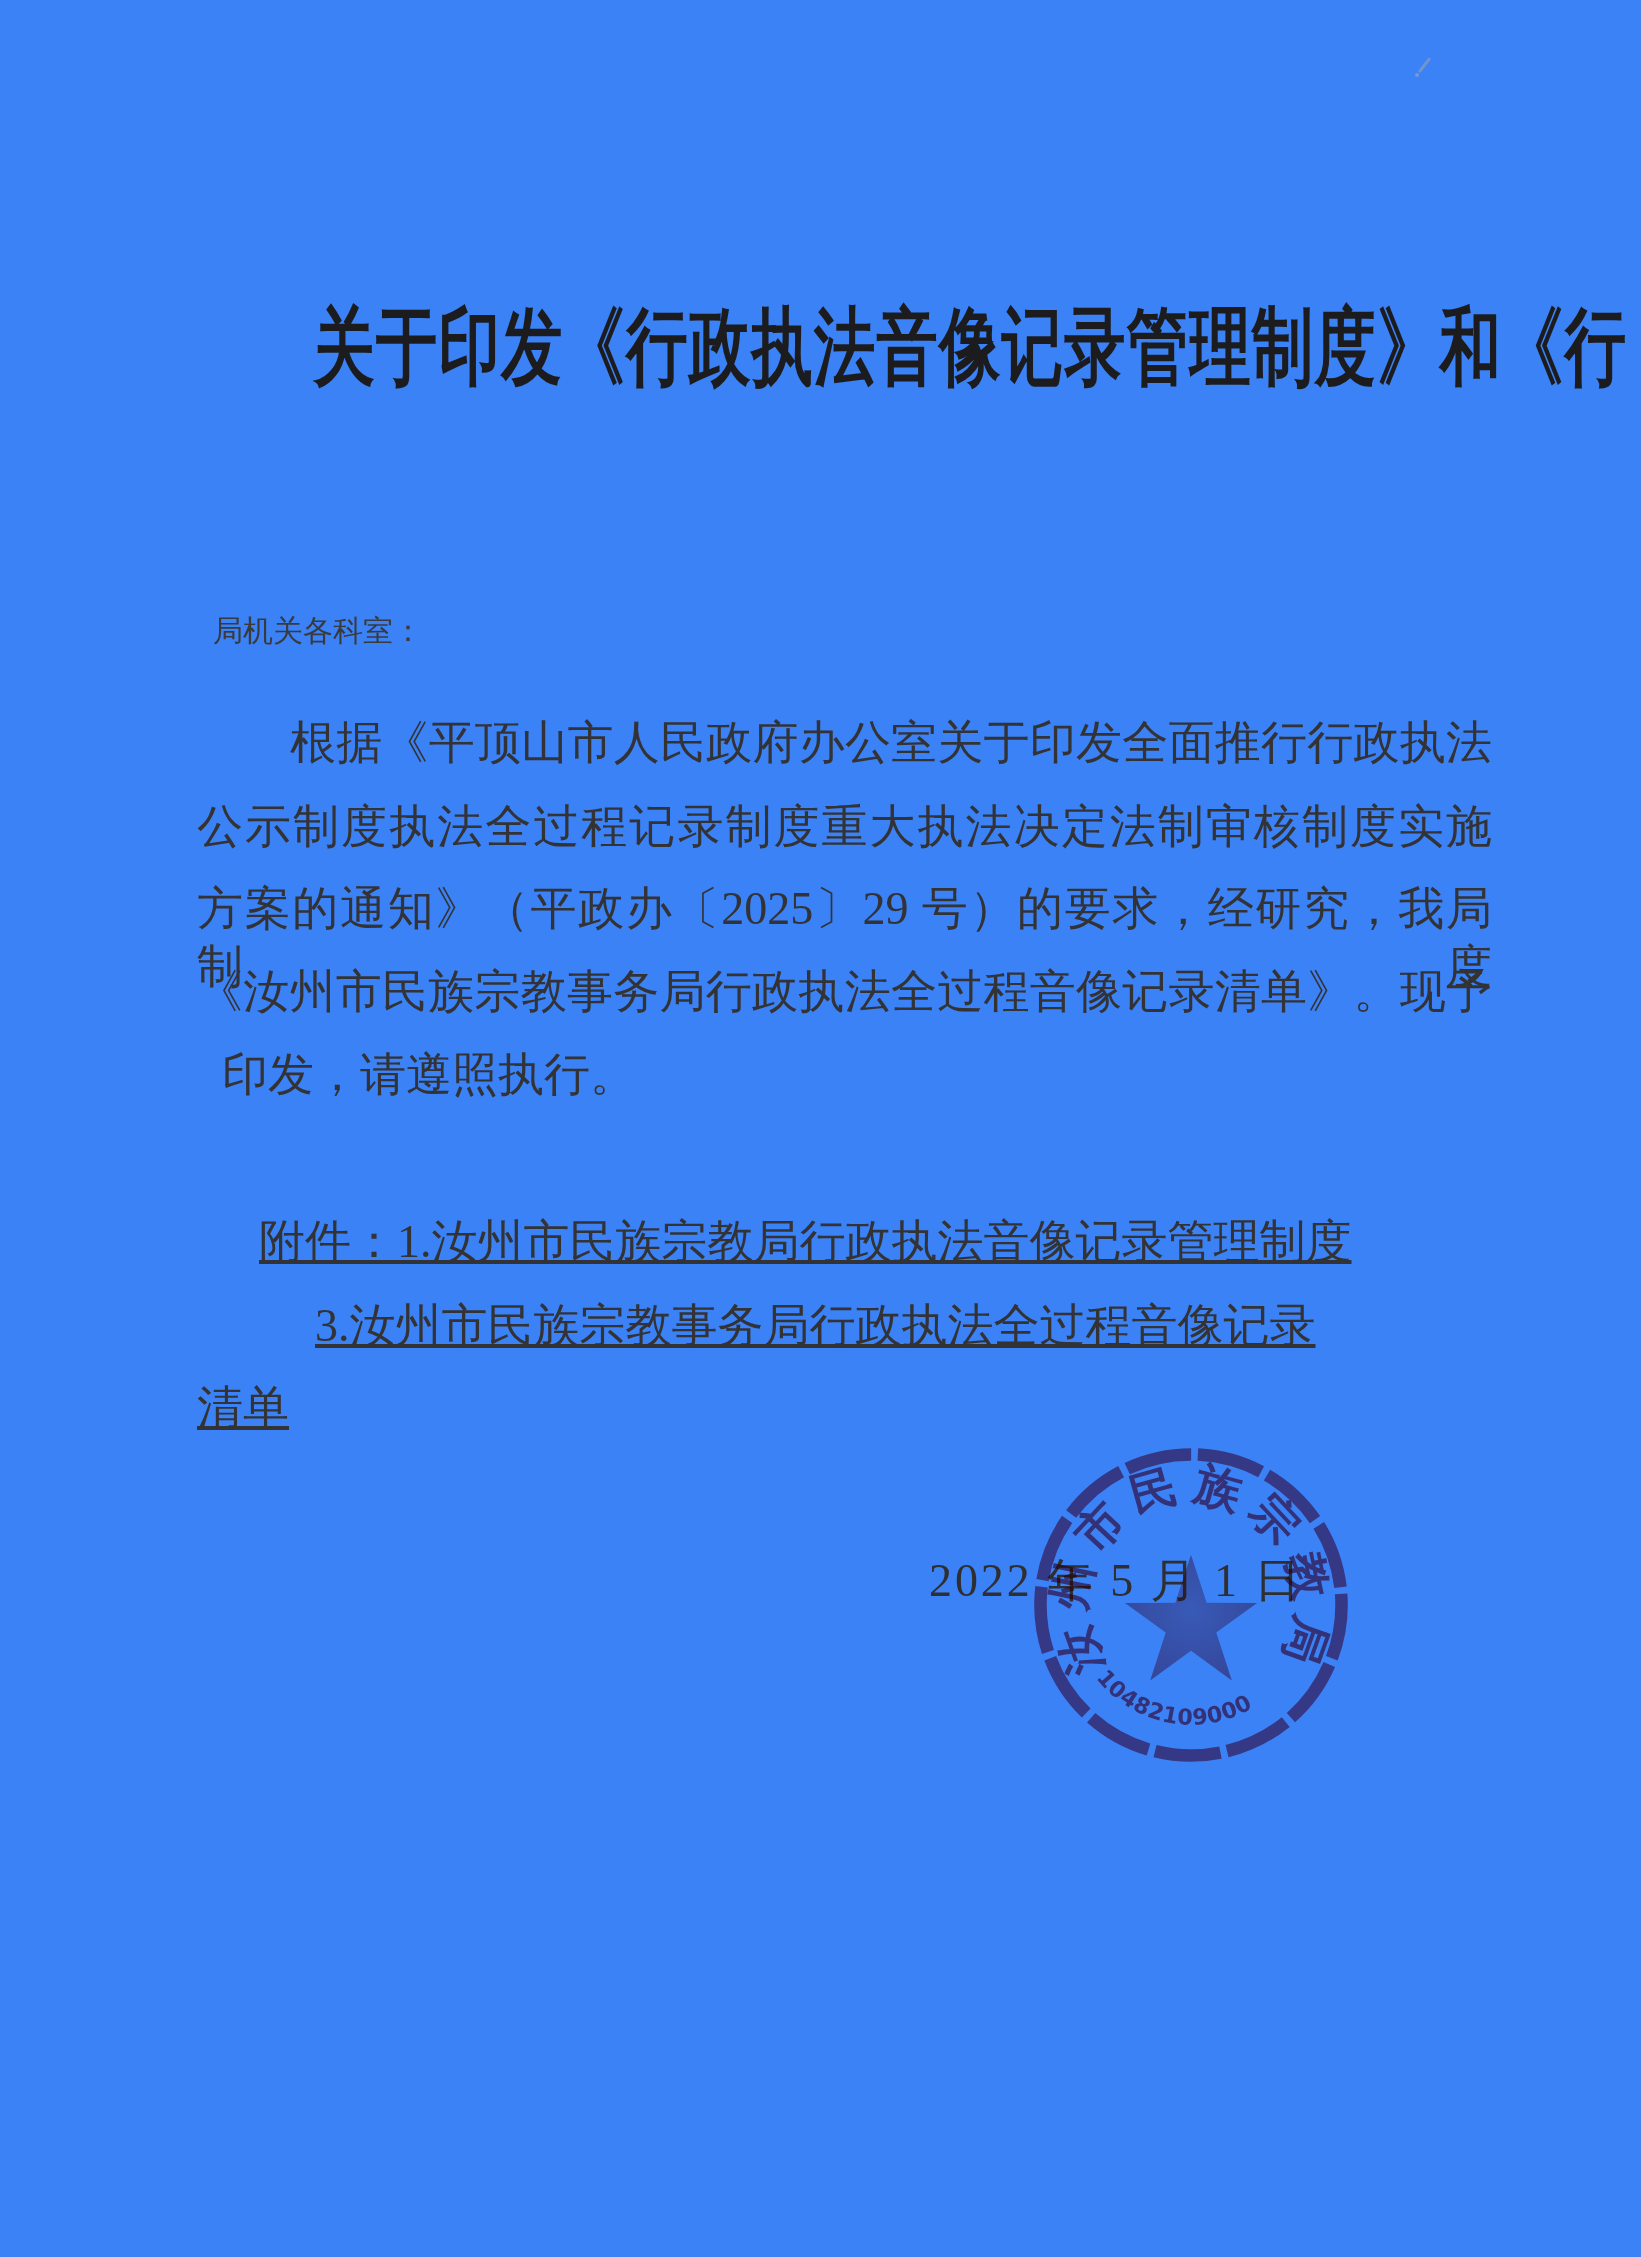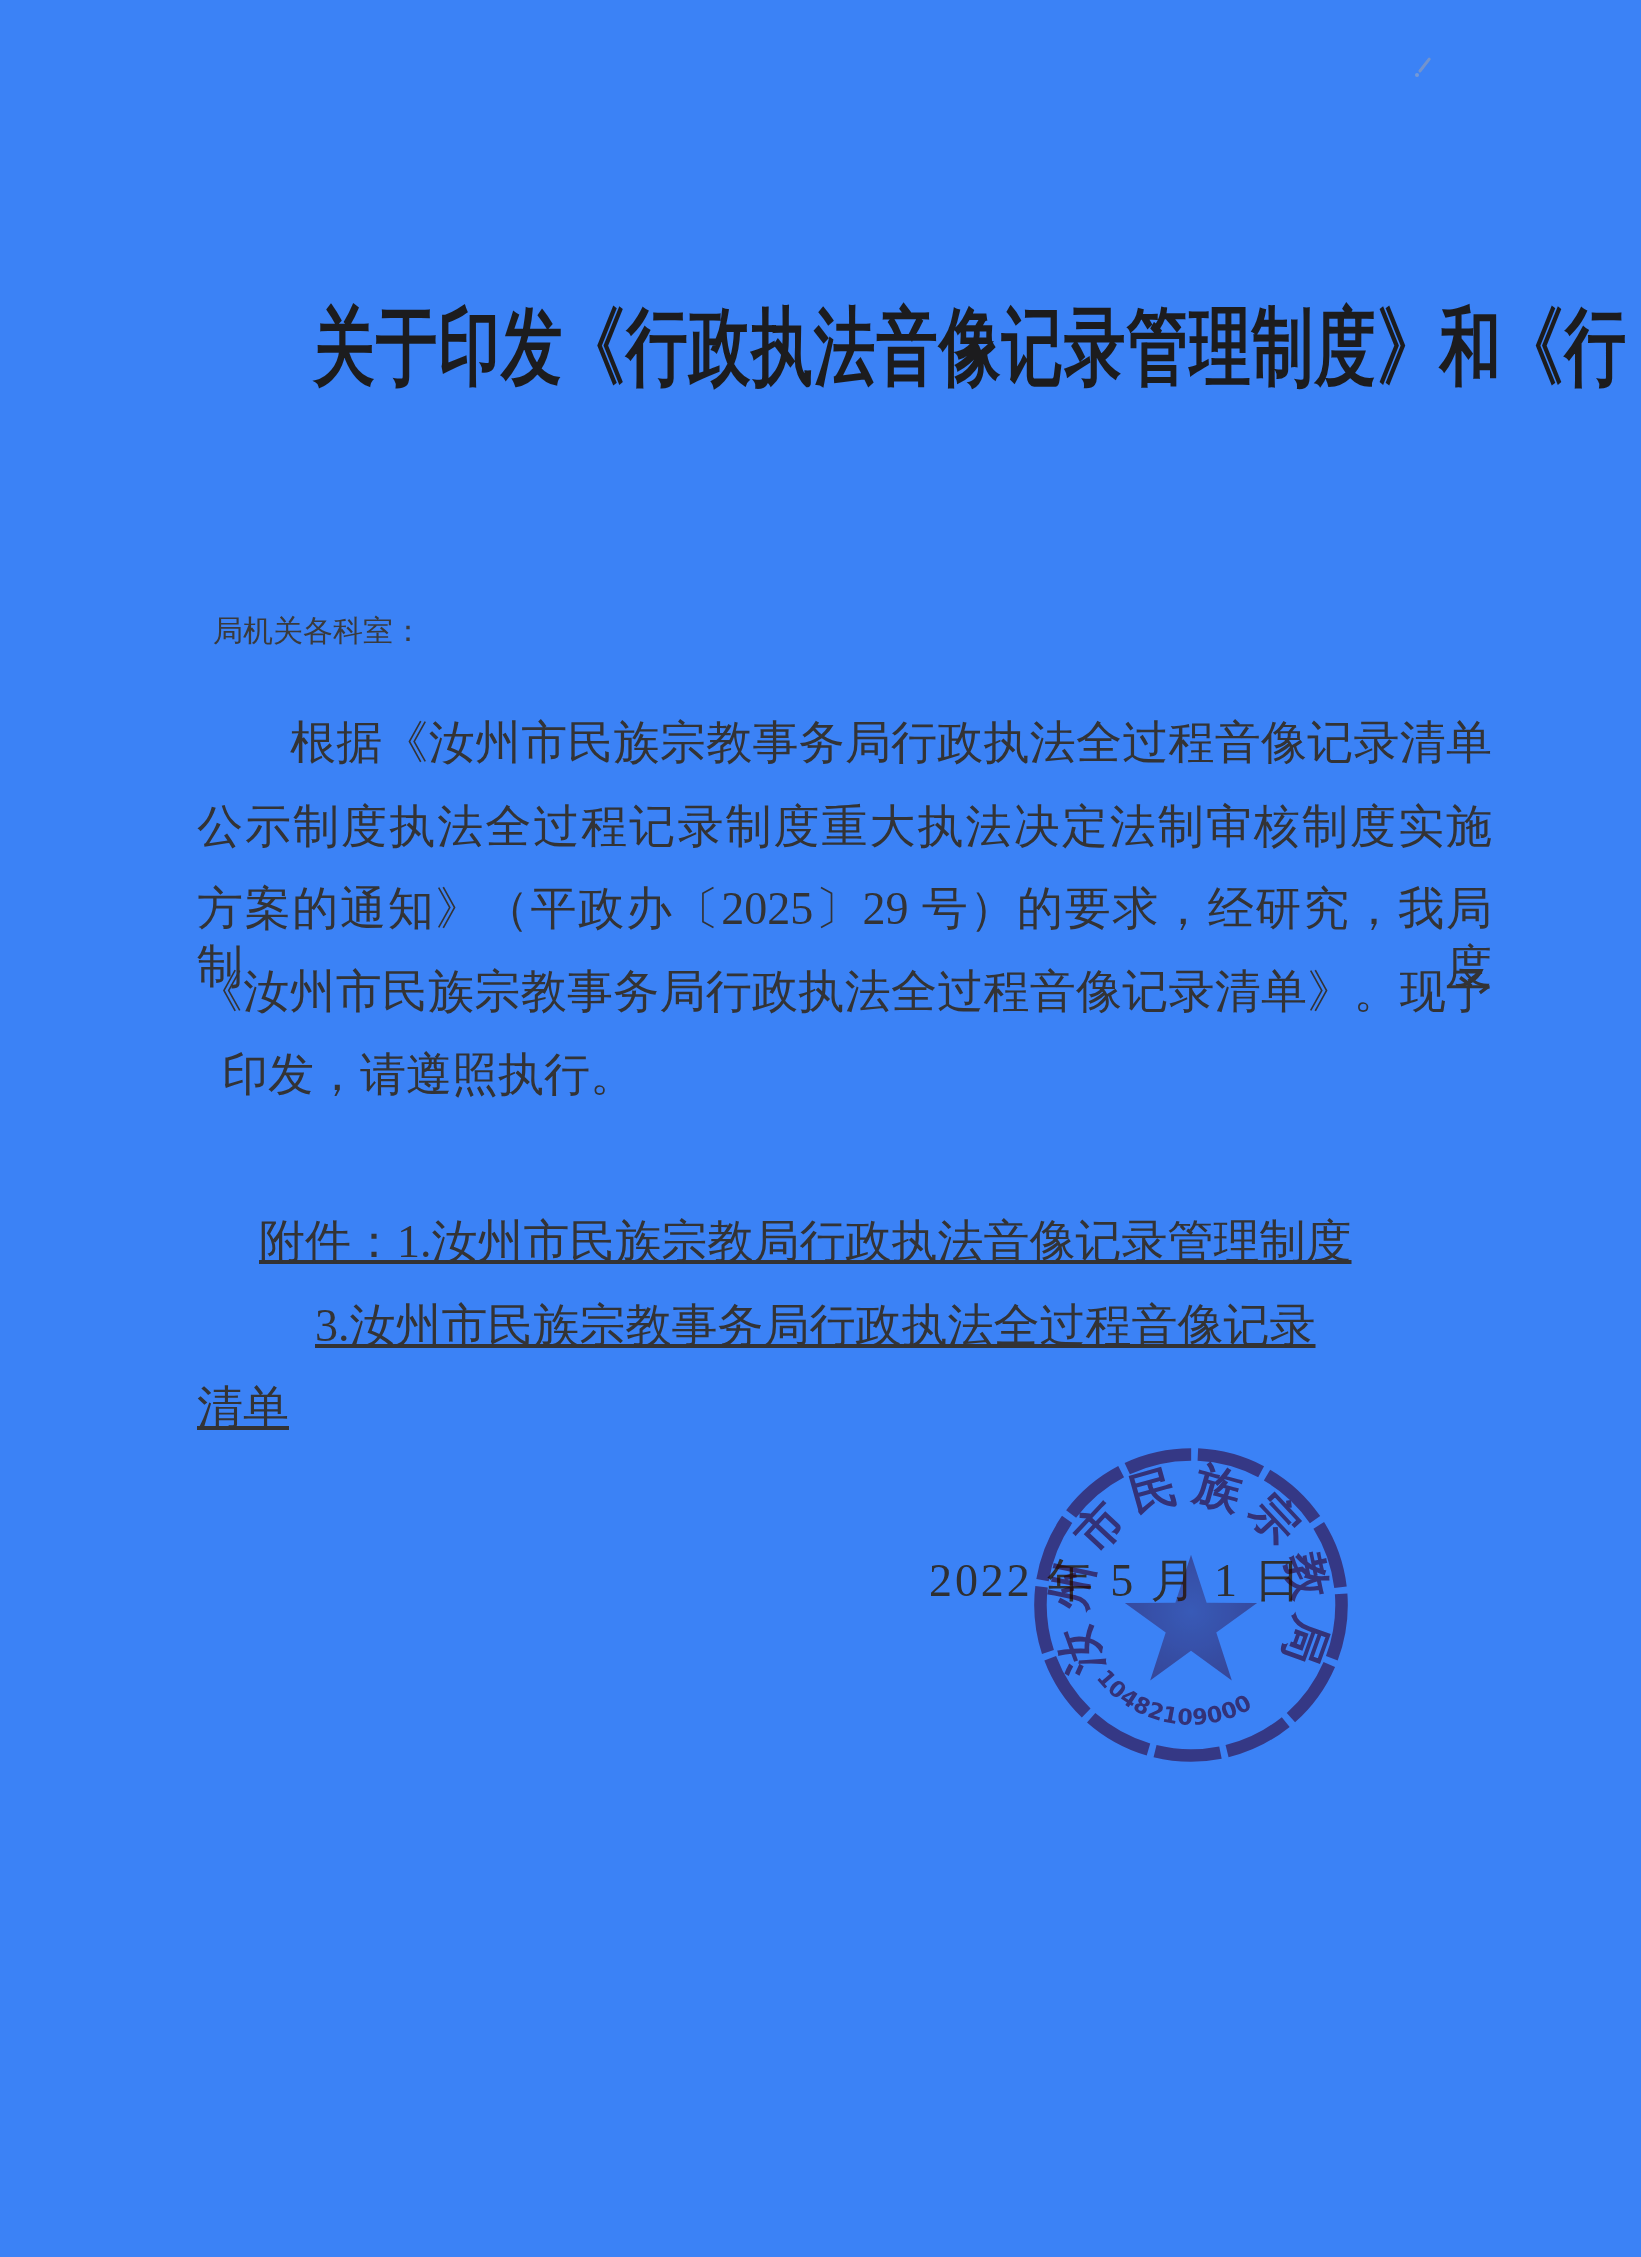--- a/index.html
+++ b/index.html
@@ -84,21 +84,21 @@
 <body>
 
 <div class="page">
 
   <div class="title-wrap">
     <div class="title-line"><span>关于印发《行政执法音像记录管理制度》和《行</span></div>
   </div>
 
   <div class="salutation">局机关各科室：</div>
 
-  <div class="body-line indent" style="top:714px">根据《汝州市民族宗教事务局行政执法全过程音像记录清单</div>
+  <div class="body-line indent" style="top:714px">根据《平顶山市人民政府办公室关于印发全面推行行政执法</div>
   <div class="body-line" style="top:798px">公示制度执法全过程记录制度重大执法决定法制审核制度实施</div>
   <div class="body-line" style="top:880px">方案的通知》（平政办〔2025〕29 号）的要求，经研究，我局制度</div>
   <div class="body-line" style="top:963px">《汝州市民族宗教事务局行政执法全过程音像记录清单》。现予</div>
   <div class="body-line no-just" style="top:1046px">印发，请遵照执行。</div>
 
   <div class="attach-line" style="left:259px;top:1213px"><span>附件：</span><span>1.汝州市民族宗教局行政执法音像记录管理制度</span></div>
   <div class="attach-line" style="left:315px;top:1297px">3.汝州市民族宗教事务局行政执法全过程音像记录</div>
   <div class="attach-line" style="left:197px;top:1379px">清单</div>
 
   <div class="date-line">2022 年 5 月 1 日</div>

